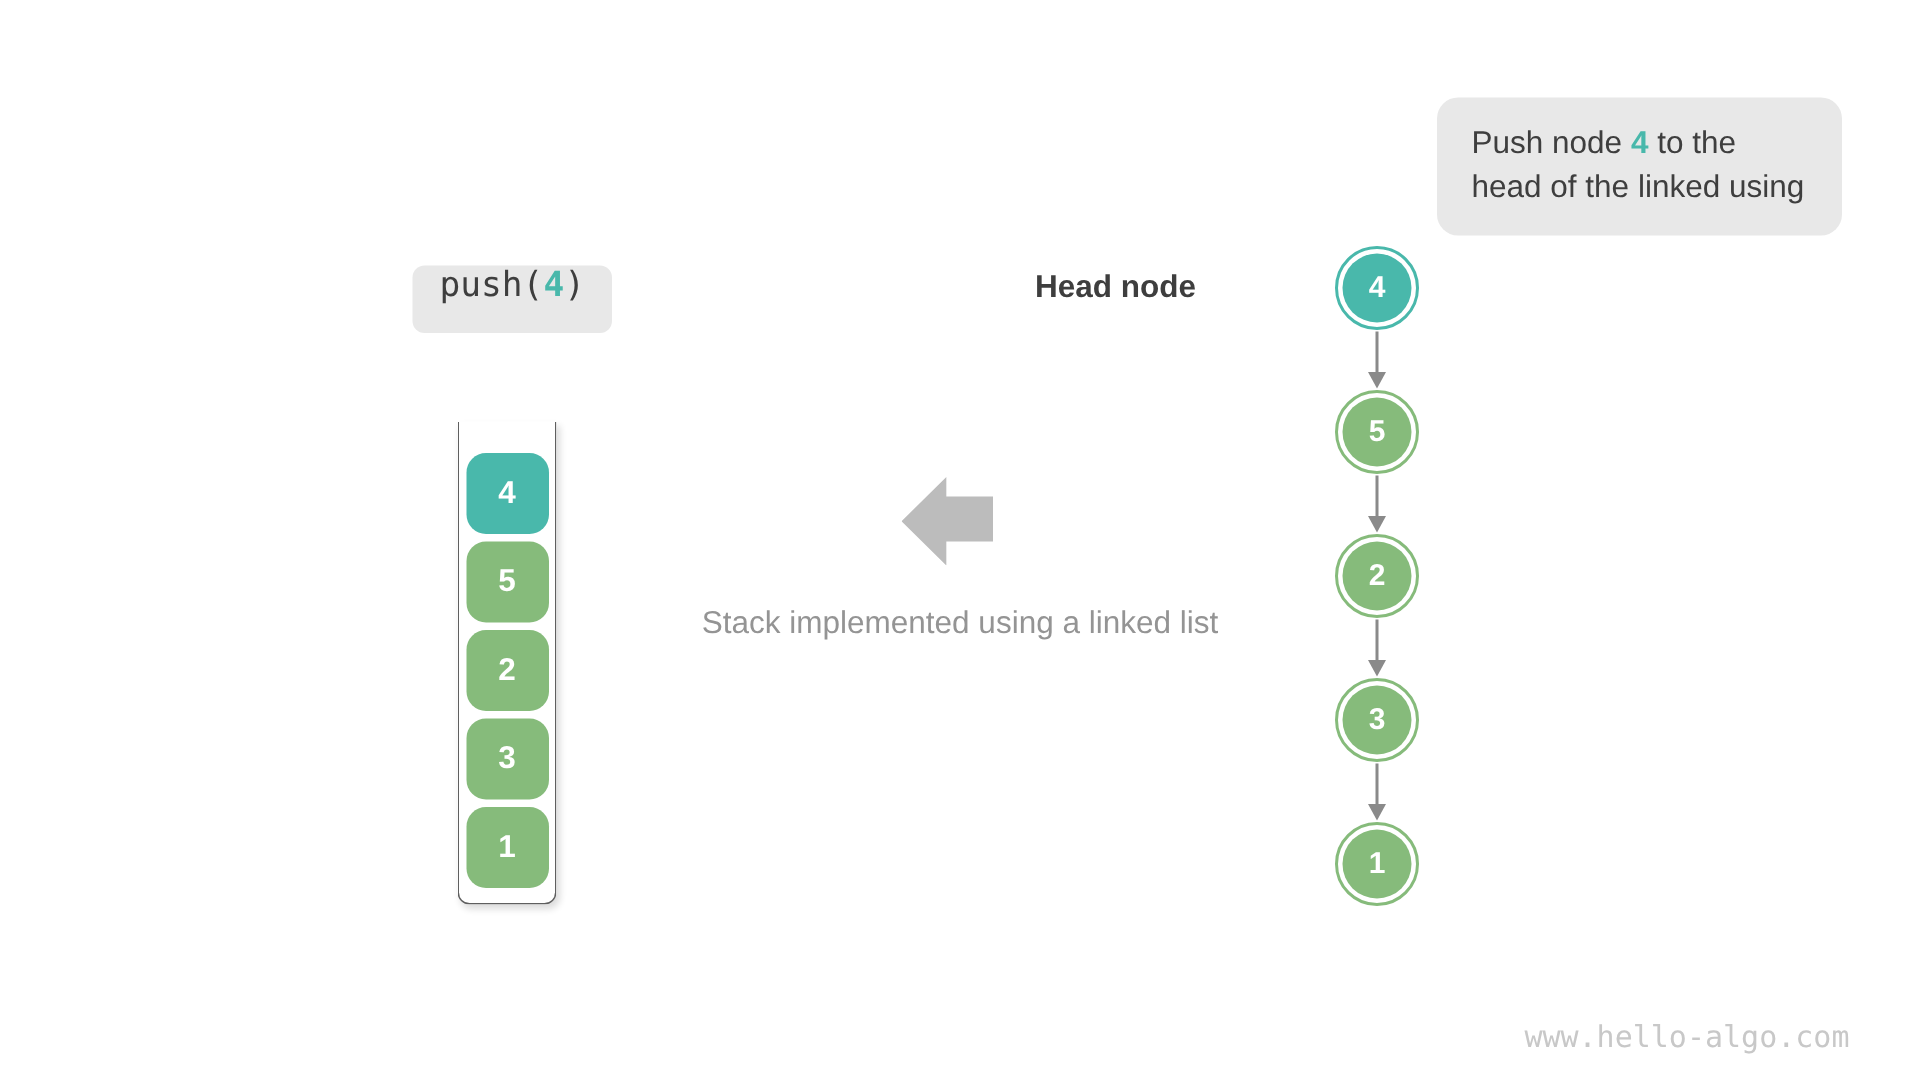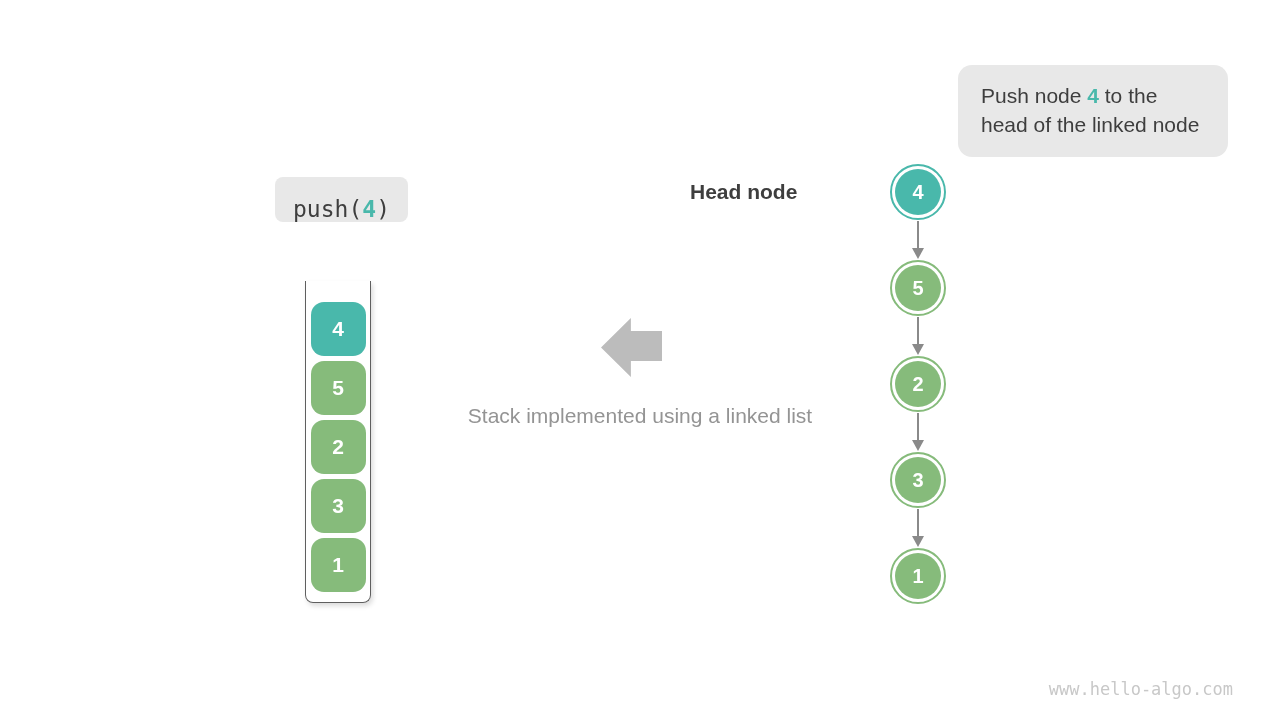--- a/index.html
+++ b/index.html
@@ -16,21 +16,21 @@
     background: var(--box-bg); border-radius: 14px;
     padding: 16px 15px 0 23px;
     font-size: 21px; line-height: 29px; color: var(--dark-text);
   }
   .hl { color: var(--teal); font-weight: bold; }
 
   
   .op-box {
     position: absolute; left: 275px; top: 177px; width: 133px; height: 45px;
     background: var(--box-bg); border-radius: 8px;
-    display: flex; align-items: flex-end; justify-content: center;
+    display: flex; align-items: flex-start; justify-content: center;
     font-family: "DejaVu Sans Mono", monospace; font-size: 23px;
     color: var(--dark-text);
   }
 
   
   .stack-container {
     position: absolute; left: 305px; top: 281px; width: 66px; height: 322px;
     border: 1.5px solid var(--container-border); border-top: none;
     border-radius: 0 0 8px 8px;
     box-shadow: 2px 3px 5px rgba(0,0,0,0.14);
@@ -98,32 +98,32 @@
     position: absolute; left: 36px; top: 641px; width: 146px; height: 52px;
     background: #fbfbfb; border: 1.5px solid var(--step-border); border-radius: 10px;
     display: flex; align-items: center; justify-content: center;
     font-family: "DejaVu Sans Mono", monospace; font-size: 25px; font-weight: bold;
     color: var(--step-text);
   }
 
   
   .watermark {
     position: absolute; right: 47px; top: 679px;
-    font-family: "DejaVu Sans Mono", monospace; font-size: 17px;
+    font-family: "DejaVu Sans Mono", monospace; font-size: 20px;
     color: var(--watermark-gray);
   }
 </style>
 </head>
 <body>
 
 <div class="canvas">
 
   <div class="callout">
     <span>Push node </span><span class="hl">4</span><span> to the</span><br>
-    <span>head of the linked node</span>
+    <span>head of the linked using</span>
   </div>
 
   <div class="op-box">
     <span>push(</span>
       <span class="hl">4</span>
       <span>)</span>
   </div>
 
   <div class="stack-container">
     <div class="stack-item teal">4</div>

